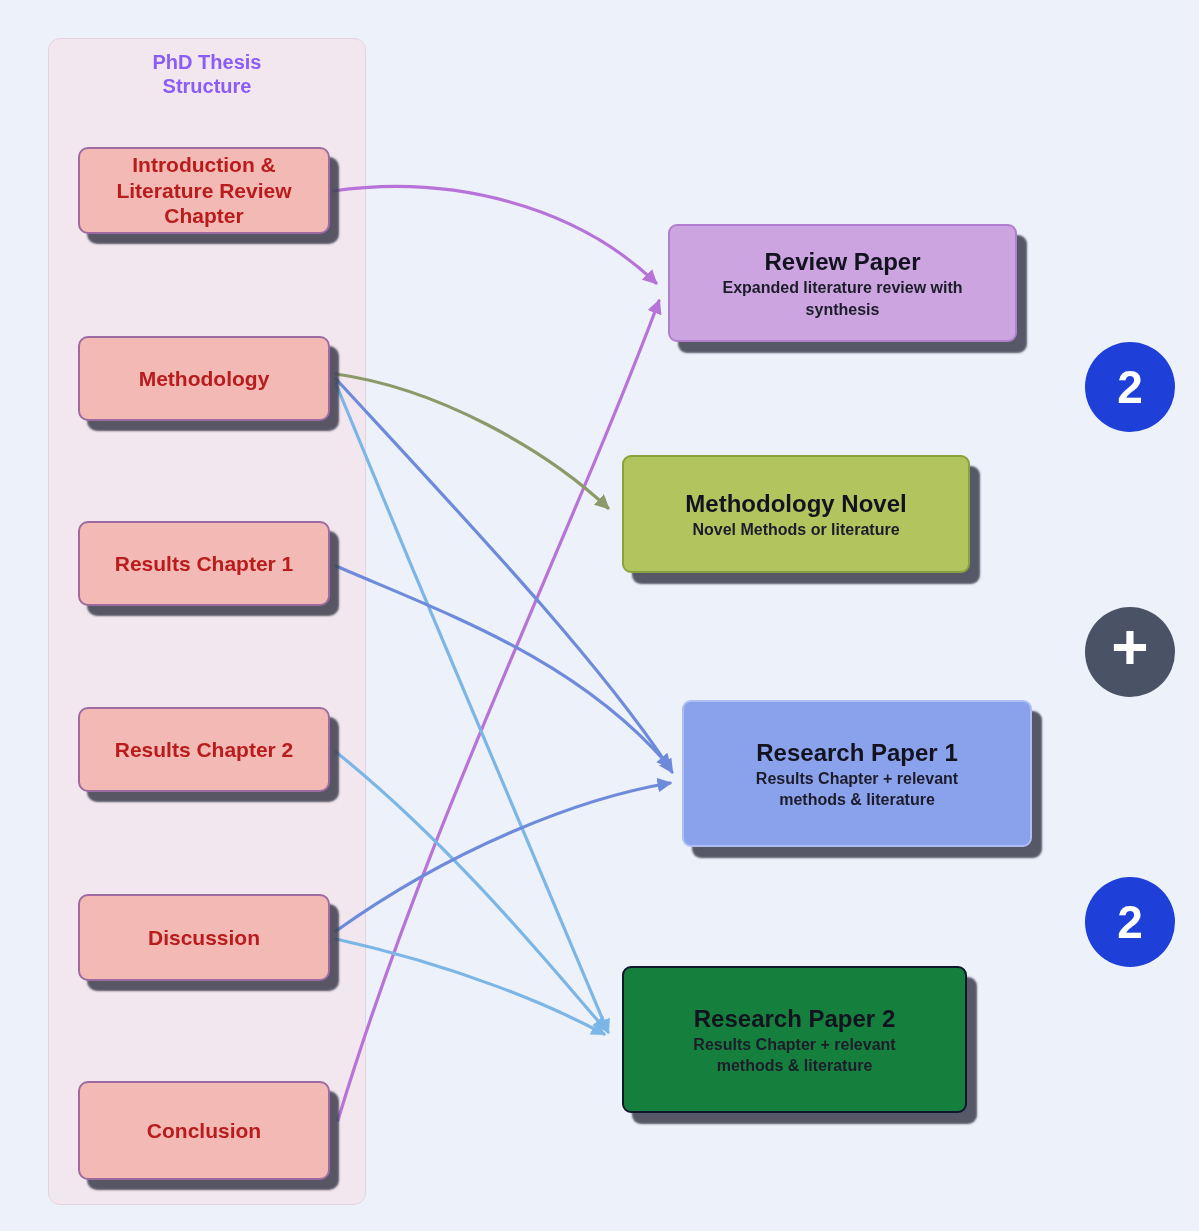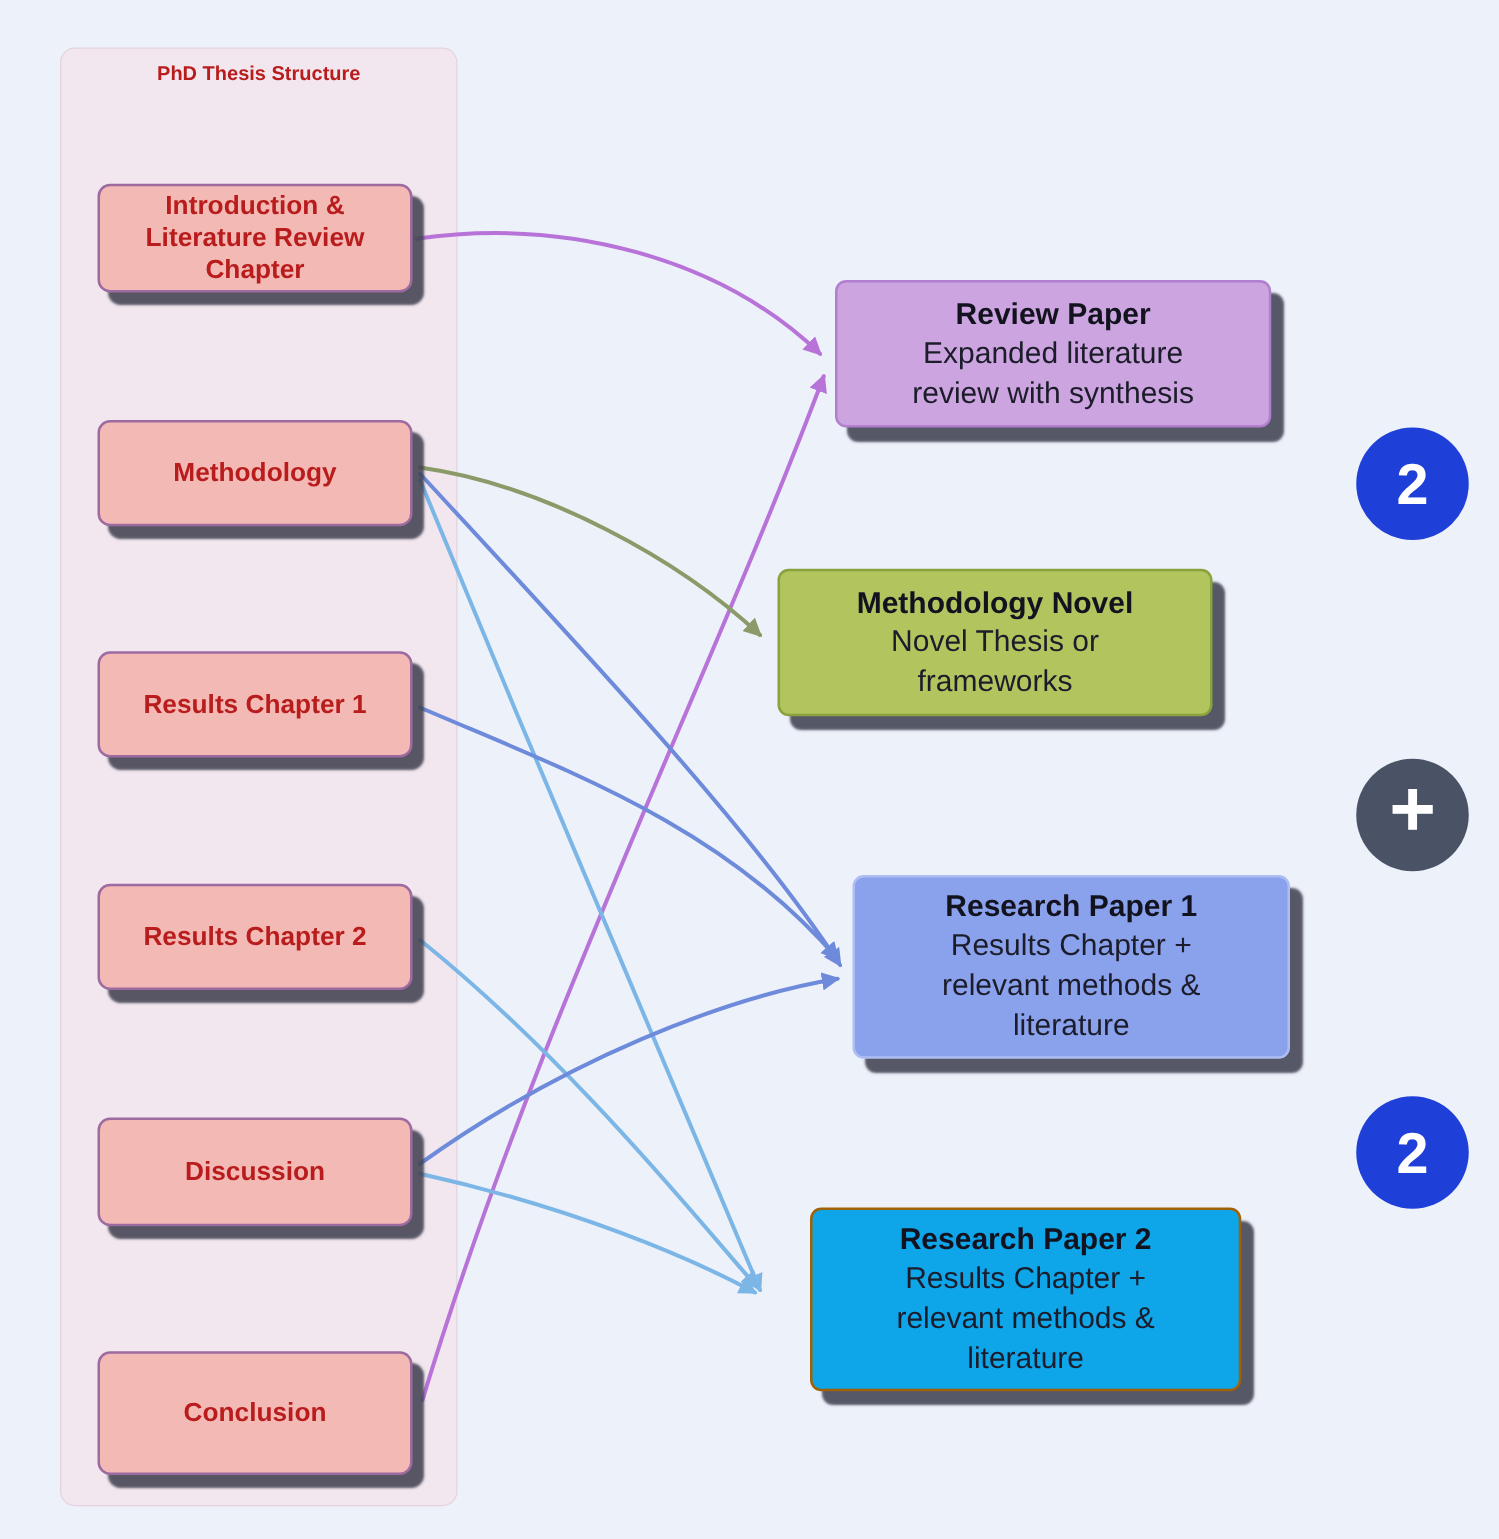--- a/index.html
+++ b/index.html
@@ -10,45 +10,45 @@
     color:#16161f;
   }
   
   #thesis-panel{
     position:absolute;left:48px;top:38px;width:318px;height:1167px;
     background:#f2e7ee;border:1px solid #e3d3de;border-radius:12px;
     z-index:0;box-sizing:border-box;
   }
   .panel-title{
     position:absolute;left:48px;top:50px;width:318px;text-align:center;
-    font-weight:700;font-size:16px;line-height:1.2;color:#b91c1c;z-index:2;
+    font-weight:700;font-size:20px;line-height:1.2;color:#8b5cf6;z-index:2;
   }
   .panel-title .tinner{display:inline-block;max-width:165px;}
   
   .tbox{
     position:absolute;left:78px;width:252px;box-sizing:border-box;
     background:#f3b9b5;border:2px solid #9d6b9f;border-radius:10px;
     box-shadow:9px 10px 2px rgba(66,66,82,.88);
     display:flex;align-items:center;justify-content:center;text-align:center;
     font-weight:700;font-size:21px;line-height:1.22;color:#b91c1c;
     padding:4px 28px;z-index:2;
   }
   
   .paper{
     position:absolute;box-sizing:border-box;border-radius:9px;
     box-shadow:10px 11px 2px rgba(66,66,82,.88);
     display:flex;flex-direction:column;align-items:center;justify-content:center;
     text-align:center;padding:8px 44px;z-index:2;
   }
   .ptitle{font-weight:700;font-size:24px;line-height:1.3;color:#131320;}
-  .pdesc{font-weight:400;font-size:24px;line-height:1.33;color:#1c1c2a;}
+  .pdesc{font-weight:700;font-size:16px;line-height:1.33;color:#1c1c2a;}
   #paper-review{left:668px;top:224px;width:349px;height:118px;background:#cba4e0;border:2px solid #b27fce;}
   #paper-methodology{left:622px;top:455px;width:348px;height:118px;background:#b1c45e;border:2px solid #8aa23e;}
   #paper-rp1{left:682px;top:700px;width:350px;height:147px;background:#8aa1ec;border:2px solid #aebef5;}
-  #paper-rp2{left:622px;top:966px;width:345px;height:147px;background:#0ea5e9;border:2px solid #a16207;margin-left:26px;}
+  #paper-rp2{left:622px;top:966px;width:345px;height:147px;background:#15803d;border:2px solid #0f172a;}
   
   .badge{
     position:absolute;left:1085px;width:90px;height:90px;border-radius:50%;
     display:flex;align-items:center;justify-content:center;z-index:3;
     color:#ffffff;font-weight:700;
   }
   .badge.blue{background:#1e40d8;font-size:46px;}
   .badge.dark{background:#4a5365;font-size:64px;font-weight:600;}
   .badge.dark .plus{transform:translateY(-5px);}
   
@@ -109,21 +109,21 @@
   <div class="tbox" style="top:1081px;height:99px">
     <span>Conclusion</span>
   </div>
 
   <div class="paper" id="paper-review">
     <div class="ptitle">Review Paper</div>
     <div class="pdesc">Expanded literature review with synthesis</div>
   </div>
   <div class="paper" id="paper-methodology">
     <div class="ptitle">Methodology Novel</div>
-    <div class="pdesc">Novel Thesis or frameworks</div>
+    <div class="pdesc">Novel Methods or literature</div>
   </div>
   <div class="paper" id="paper-rp1">
     <div class="ptitle">Research Paper 1</div>
     <div class="pdesc">Results Chapter + relevant methods &amp; literature</div>
   </div>
   <div class="paper" id="paper-rp2">
     <div class="ptitle">Research Paper 2</div>
     <div class="pdesc">Results Chapter + relevant methods &amp; literature</div>
   </div>
 

